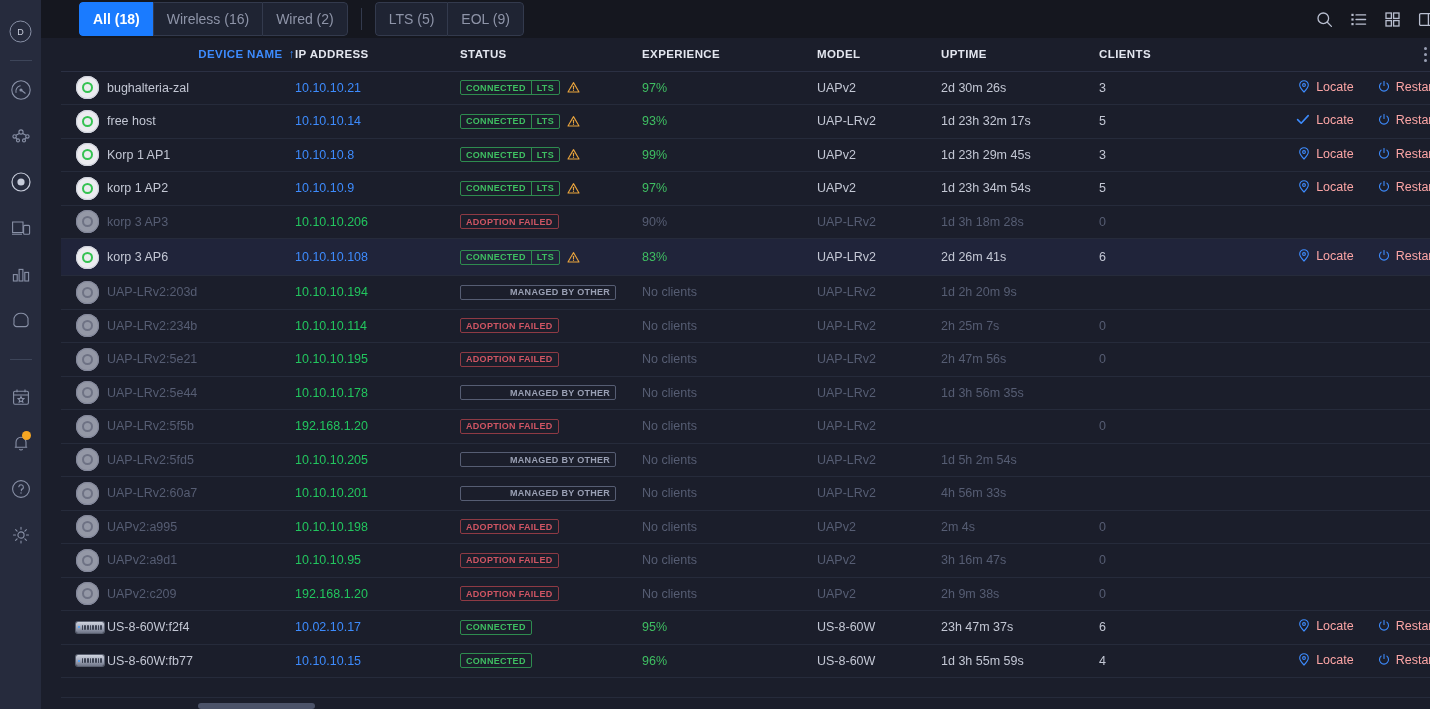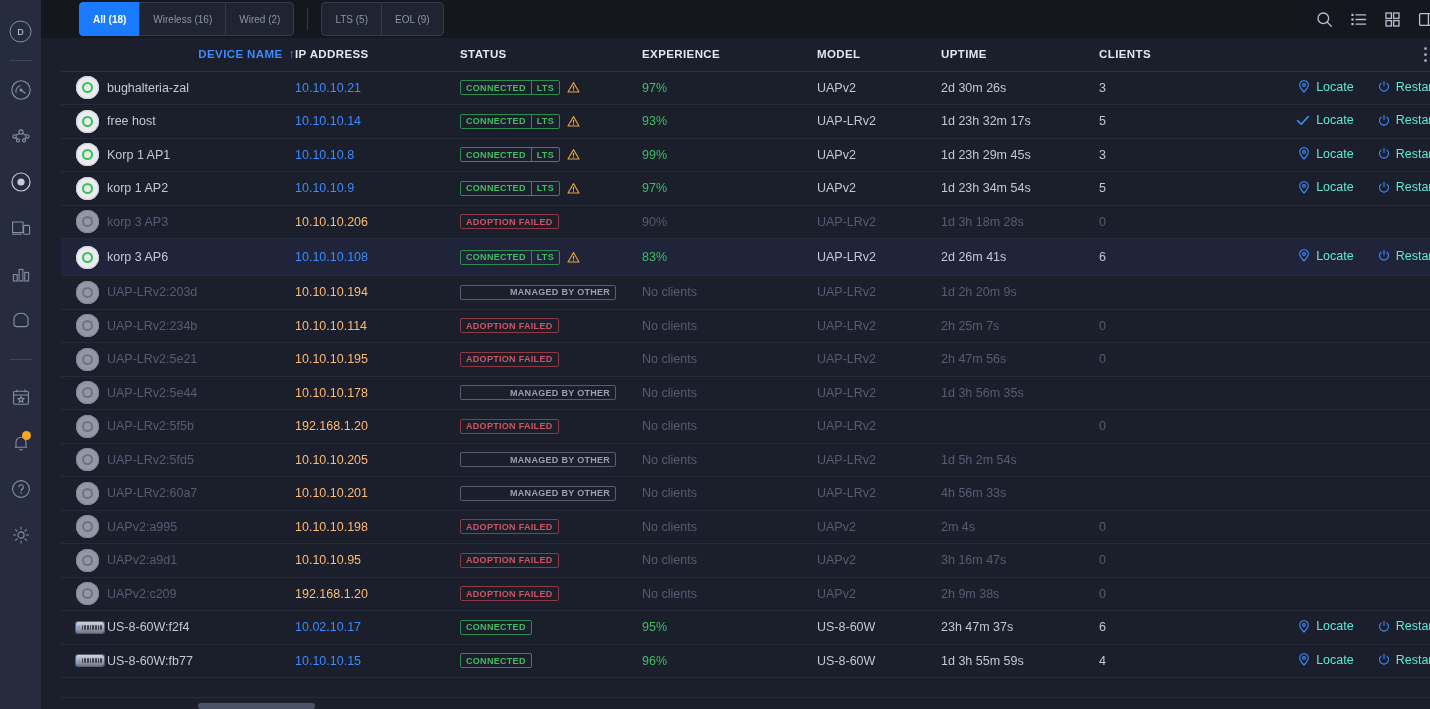--- a/index.html
+++ b/index.html
@@ -35,21 +35,21 @@
           background: #1b1e2b; position: relative; }
 
   
   .topbar {
     height: 38px; min-height: 38px; display: flex; align-items: center;
     background: #15171f; padding: 0 14px 0 8px;
   }
   .tabgroup { display: flex; border-radius: 4px; overflow: hidden; margin-left: 30px; }
   .tab {
     height: 26px; padding: 16px 13px; display: flex; align-items: center;
-    font-size: 10px; color: #8e94a8; background: #1f2433;
+    font-size: 14px; color: #8e94a8; background: #1f2433;
     border: 1px solid #333a4d; border-right: none; cursor: pointer;
     white-space: nowrap;
   }
   .tab:first-child { border-radius: 4px 0 0 4px; }
   .tab:last-child { border-radius: 0 4px 4px 0; border-right: 1px solid #333a4d; }
   .tab.active { background: #1a7bff; color: #ffffff; border-color: #1a7bff; font-weight: bold; }
   .tab-sep { width: 1px; height: 22px; background: #333a4d; margin: 0 13px; }
   .tabgroup.second { margin-left: 0; }
   .topbar-spacer { flex: 1; }
   .top-icons { display: flex; align-items: center; gap: 14px; }
@@ -77,21 +77,21 @@
   .c-actions{ width: 231px; }
   .kebab { display:flex; flex-direction:column; gap:3px; align-items:center;
            width:18px; cursor:pointer; }
   .kebab i { width:3px; height:3px; background:#9aa0b4; border-radius:50%; display:block; }
 
   tbody tr { height: 33.5px; border-bottom: 1px solid #262b3b; }
   tbody tr.hovered { background: #20243a; height: 37px; }
   tbody td { font-size: 12.5px; color: #c3c7d4; padding: 0; vertical-align: middle; }
   tr.dim td { color: #565d73; }
   td.ip a { color: #3d8bfd; text-decoration: none; cursor: pointer; }
-  tr.dim td.ip { color: #fdba74; }
+  tr.dim td.ip { color: #22c55e; }
   .exp-on { color: #3fbf62; }
   .exp-dim { color: #3a6b47; }
   .exp-none { color: #565d73; }
 
   
   .dev-ap {
     width: 23px; height: 23px; border-radius: 50%;
     background: #ececf0; display:flex; align-items:center; justify-content:center;
     box-shadow: 0 0 0 1px #cfd2dc inset;
   }
@@ -115,21 +115,21 @@
     letter-spacing: .3px; overflow: hidden; vertical-align: middle;
   }
   .badge span { display:flex; align-items:center; padding: 0 5px; }
   .badge.connected { border: 1px solid #2e8b4f; color: #3fbf62; }
   .badge.connected .lts { border-left: 1px solid #2e8b4f; }
   .badge.failed { border: 1px solid #8e3a44; color: #cf5563; }
   .badge.managed { border: 1px solid #565d73; color: #9aa0b4; padding-left: 44px; }
   .warn-ico { margin-left: 7px; vertical-align: middle; }
 
   
-  .act { display: inline-flex; align-items: center; gap: 6px; color:#5eead4;
+  .act { display: inline-flex; gap: 6px; color:#fca5a5;
          font-size: 12.5px; cursor: pointer; }
   .act + .act { margin-left: 24px; }
   .actions-cell { text-align: right; padding-right: 14px; white-space: nowrap; }
   .hscroll {
     position: absolute; left: 157px; bottom: 0; width: 117px; height: 6px;
     background: #4b5268; border-radius: 3px;
   }
   .bottom-rule {
     position:absolute; left: 20px; right: 10px; bottom: 11px; height:1px;
     background:#262b3b;

